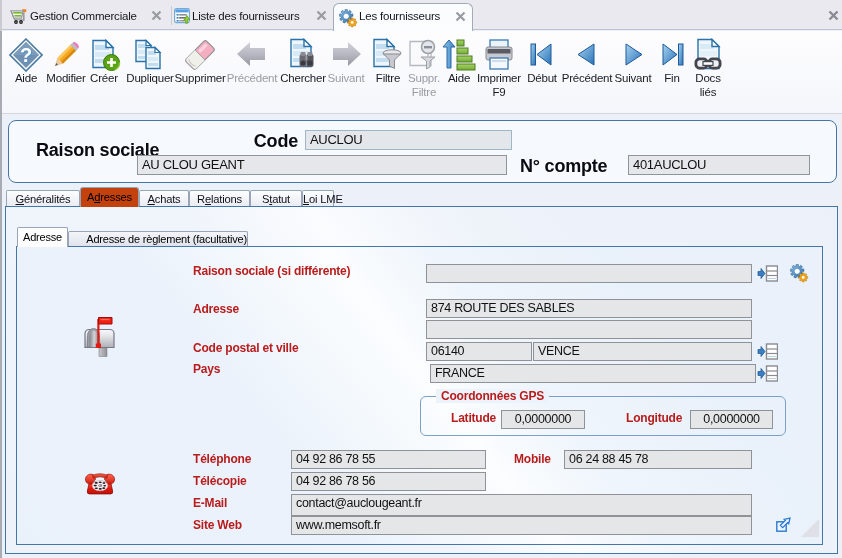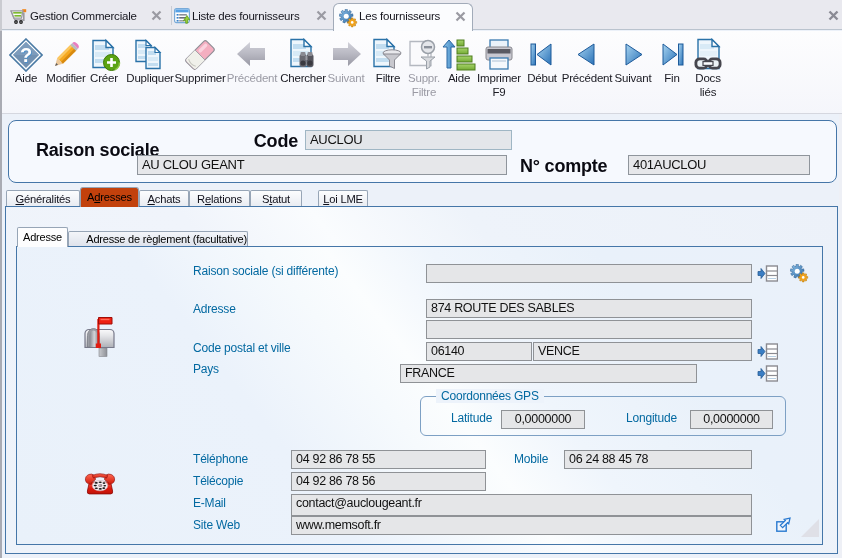--- a/index.html
+++ b/index.html
@@ -10,21 +10,21 @@
 .tclose{position:absolute;top:10px;width:11px;height:11px}
 #activetab{position:absolute;left:333px;top:3px;width:140px;height:28px;background:#fbfcfe;border:1px solid #a2abb9;border-bottom:none;border-radius:6px 6px 0 0}
 
 #toolbar{position:absolute;left:0;top:31px;width:842px;height:83px;background:linear-gradient(#fdfdfe,#f5f6fb);border-bottom:1px solid #d5d7df}
 .tb{position:absolute;top:38px;width:64px;text-align:center}
 .tb svg{display:inline-block}
 .tb .lbl{margin-top:-4px;font-size:11.5px;letter-spacing:-0.2px;line-height:13.5px;color:#1a1a22;white-space:nowrap}
 .tb.dis .lbl{color:#9a9aa4}
 
 #hdrbox{position:absolute;left:8px;top:120px;width:829px;height:63px;background:#f6f9fe;border:1px solid #4576a8;border-radius:8px}
-.blbl{position:absolute;font-size:12px;letter-spacing:-0.2px;font-weight:normal;color:#0369a1;white-space:nowrap}
+.blbl{position:absolute;font-size:12px;letter-spacing:-0.2px;font-weight:bold;color:#b91c1c;white-space:nowrap}
 .hlbl{position:absolute;font-size:18px;letter-spacing:-0.2px;font-weight:bold;color:#0a0a12;white-space:nowrap}
 .fld{position:absolute;background:#e6e7ea;border:1px solid #8f959c;font-size:13px;letter-spacing:-0.3px;color:#111;padding-left:4px;white-space:nowrap;overflow:hidden}
 
 .t1{position:absolute;top:190px;height:16px;background:linear-gradient(#fcfdfe,#e9ecf2);border:1px solid #97a5b6;border-bottom:none;border-radius:2px 2px 0 0;font-size:11.2px;letter-spacing:-0.2px;color:#10101a;text-align:center;line-height:16px;white-space:nowrap}
 #t1a{position:absolute;left:80px;top:187px;width:59px;height:20px;background:#c2410c;border:1px solid #97a5b6;border-bottom:none;border-radius:3px 3px 0 0;font-size:11.2px;letter-spacing:-0.2px;text-align:center;line-height:18px;z-index:3}
 #outerpanel{position:absolute;left:5px;top:206px;width:833px;height:348px;border:1px solid #4576a8;background:linear-gradient(52deg,#eef3fa 0%,#f0f4fb 40%,#fafcfe 52%,#eef3fa 66%,#ecf1f9 100%)}
 
 #t2a{position:absolute;left:17px;top:227px;width:51px;height:20px;background:#fdfdfe;border:1px solid #97a5b6;border-bottom:none;border-radius:2px 2px 0 0;font-size:11px;letter-spacing:-0.2px;text-align:center;line-height:19px;z-index:3}
 #t2b{position:absolute;left:68px;top:231px;width:180px;height:15px;background:linear-gradient(#f3f5f9,#dfe3ec);border:1px solid #97a5b6;border-bottom:none;border-radius:2px 2px 0 0;font-size:11px;letter-spacing:-0.2px;text-align:right;line-height:15px;z-index:2;white-space:nowrap}
 #innerpanel{position:absolute;left:16px;top:246px;width:807px;height:299px;border:1px solid #4576a8;background:linear-gradient(52deg,#e9f1fa 0%,#ebf2fb 33%,#f6fafd 46%,#fbfdfe 52%,#eff5fc 62%,#e9f1fa 78%,#eaf1fa 100%)}
@@ -250,21 +250,21 @@
   <div class="hlbl" style="left:36px;top:140px;width:95px;text-align:right">Raison sociale</div>
   <div class="fld" style="left:137px;top:155px;width:370px;height:20px;line-height:18px">AU CLOU GEANT</div>
   <div class="hlbl" style="left:520px;top:156px;width:75px;text-align:left">N° compte</div>
   <div class="fld" style="left:628px;top:155px;width:182px;height:20px;line-height:18px">401AUCLOU</div>
 
   <div class="t1" style="left:6px;width:74px"><u>G</u>énéralités</div>
   <div id="t1a">A<u>d</u>resses</div>
   <div class="t1" style="left:139px;width:50px"><u>A</u>chats</div>
   <div class="t1" style="left:189px;width:61px">R<u>e</u>lations</div>
   <div class="t1" style="left:250px;width:52px">S<u>t</u>atut</div>
-  <div class="t1" style="left:318px;width:50px"><u>L</u>oi LME</div>
+  <div class="t1" style="left:302px;width:32px"><u>L</u>oi LME</div>
   <div id="outerpanel"></div>
 
   <div id="t2a">Adresse</div>
   <div id="t2b">Adresse de règlement (facultative)</div>
   <div id="innerpanel"></div>
 
   <div class="blbl" style="left:193px;top:264px">Raison sociale (si différente)</div>
   <div class="blbl" style="left:193px;top:302px">Adresse</div>
   <div class="blbl" style="left:193px;top:341px">Code postal et ville</div>
   <div class="blbl" style="left:193px;top:362px">Pays</div>
@@ -272,21 +272,21 @@
   <div class="blbl" style="left:514px;top:452px">Mobile</div>
   <div class="blbl" style="left:193px;top:474px">Télécopie</div>
   <div class="blbl" style="left:193px;top:496px">E-Mail</div>
   <div class="blbl" style="left:193px;top:518px">Site Web</div>
 
   <div class="fld2" style="left:426px;top:264px;width:326px;height:19px;line-height:17px"></div>
   <div class="fld2" style="left:426px;top:299px;width:326px;height:19px;line-height:17px">874 ROUTE DES SABLES</div>
   <div class="fld2" style="left:426px;top:320px;width:326px;height:19px;line-height:17px"></div>
   <div class="fld2" style="left:426px;top:342px;width:106px;height:19px;line-height:17px">06140</div>
   <div class="fld2" style="left:533px;top:342px;width:219px;height:19px;line-height:17px">VENCE</div>
-  <div class="fld2" style="left:400px;top:364px;width:297px;height:19px;line-height:17px">FRANCE</div>
+  <div class="fld2" style="left:430px;top:364px;width:326px;height:19px;line-height:17px">FRANCE</div>
 
   <div id="gpsbox"></div>
   <div class="blbl" style="left:436px;top:389px;background:#edf3fb;padding:0 5px">Coordonnées GPS</div>
   <div class="blbl" style="left:451px;top:411px">Latitude</div>
   <div class="fld2" style="left:501px;top:410px;width:84px;height:19px;line-height:17px;text-align:center;padding:0">0,0000000</div>
   <div class="blbl" style="left:626px;top:411px">Longitude</div>
   <div class="fld2" style="left:690px;top:410px;width:83px;height:19px;line-height:17px;text-align:center;padding:0">0,0000000</div>
 
   <div class="fld2" style="left:291px;top:450px;width:195px;height:19px;line-height:17px">04 92 86 78 55</div>
   <div class="fld2" style="left:564px;top:450px;width:188px;height:19px;line-height:17px">06 24 88 45 78</div>

